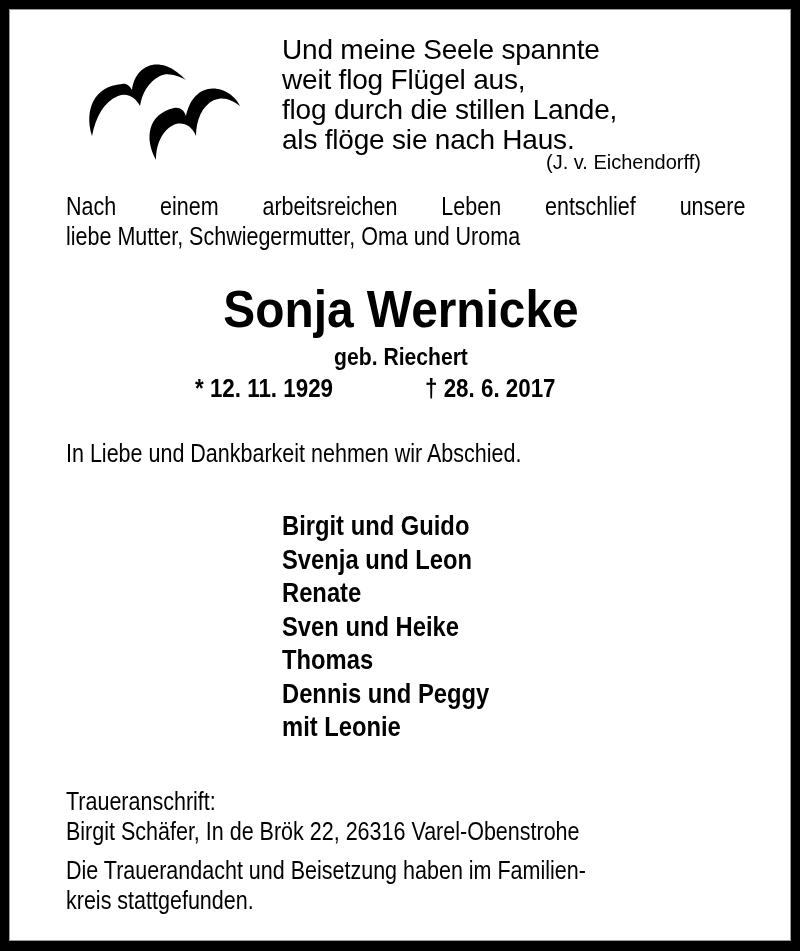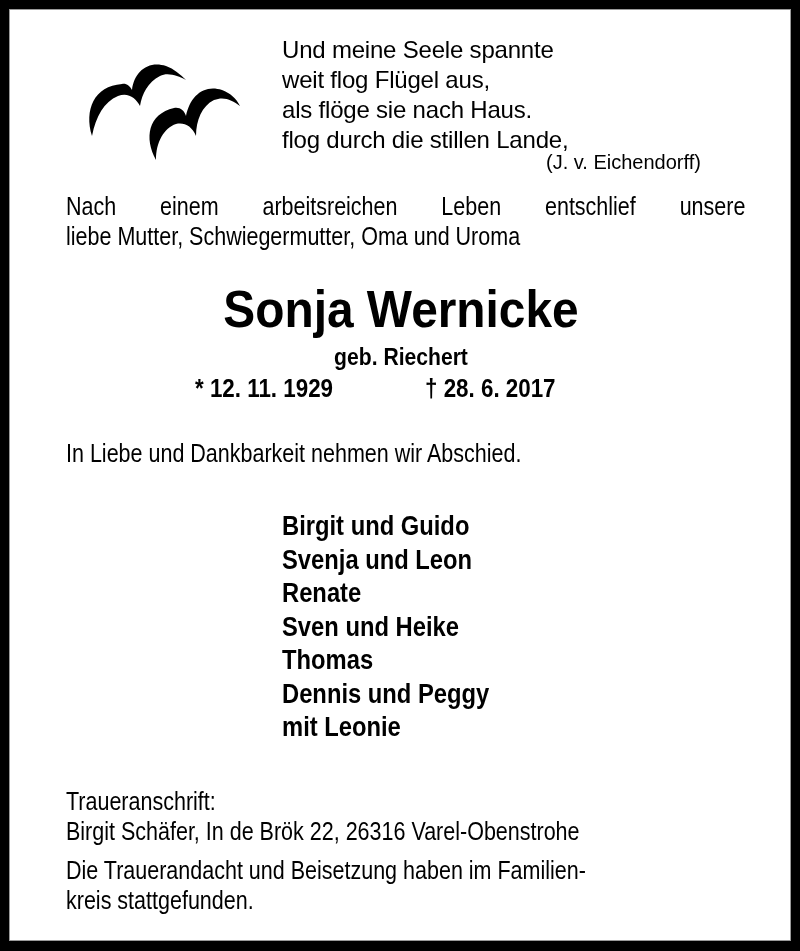--- a/index.html
+++ b/index.html
@@ -3,21 +3,21 @@
 <meta charset="utf-8">
 <style>
   html, body { margin: 0; padding: 0; background: #000; }
   body { width: 800px; height: 951px; position: relative; overflow: hidden; }
   .frame {
     position: absolute; left: 9px; top: 9px; width: 782px; height: 932px;
     background: #fff; box-sizing: border-box; border-left: 1px solid #9a9a9a; border-top: 1px solid #9a9a9a;
     border-right: 1px solid #9a9a9a; border-bottom: 1px solid #9a9a9a;
   }
   .t { position: absolute; color: #000; font-family: "Liberation Sans", sans-serif; white-space: nowrap; }
-  .poem { left: 272px; top: 25px; font-size: 24px; line-height: 30px; }
+  .poem { left: 272px; top: 25px; font-size: 28px; line-height: 30px; }
   .poem div { letter-spacing: -0.2px; }
   .author { left: 536px; top: 141px; font-size: 20px; }
   .intro { left: 56px; top: 181px; width: 680px; font-size: 25px; line-height: 30px; transform: scaleX(0.86); transform-origin: left top; }
   .intro .j { display: block; text-align: justify; text-align-last: justify; width: 790px; }
   .name { left: 0; width: 782px; top: 269px; text-align: center; font-size: 52px; font-weight: bold; transform: scaleX(0.92); transform-origin: center top; }
   .geb { left: 0; width: 782px; top: 333px; text-align: center; font-size: 24px; font-weight: bold; transform: scaleX(0.88); }
   .dates { top: 363px; font-size: 26px; font-weight: bold; transform: scaleX(0.86); transform-origin: left top; }
   .birth { left: 185px; }
   .death { left: 415px; }
   .farewell { left: 56px; top: 429px; font-size: 25px; transform: scaleX(0.86); transform-origin: left top; }
@@ -32,22 +32,22 @@
 <div class="frame">
 
   <svg class="birds" width="165" height="120" viewBox="0 0 165 120">
     <path d="M10 86 C 2 60, 12 36, 40 34 C 44 33, 48 36, 50 40 C 52 22, 66 10, 84 16 C 92 19, 98 24, 104 30 C 96 26, 86 22, 78 26 C 66 32, 60 44, 58 56 C 54 48, 46 42, 36 46 C 22 52, 14 66, 10 86 Z" fill="#000"></path>
     <path d="M78 122 C 66 100, 70 76, 96 70 C 102 69, 106 72, 108 78 C 112 58, 126 46, 144 52 C 152 55, 158 60, 162 68 C 154 62, 146 58, 136 62 C 124 68, 118 82, 118 98 C 114 88, 106 84, 98 86 C 86 90, 78 104, 78 122 Z" fill="#000" transform="translate(-4,-12)"></path>
   </svg>
 
   <div class="t poem">
     <div>Und meine Seele spannte</div>
     <div>weit flog Flügel aus,</div>
+    <div>flog durch die stillen Lande,</div>
     <div>als flöge sie nach Haus.</div>
-    <div>flog durch die stillen Lande,</div>
   </div>
   <div class="t author">(J. v. Eichendorff)</div>
 
   <div class="t intro">
     <span class="j">Nach einem arbeitsreichen Leben entschlief unsere</span>
     <span>liebe Mutter, Schwiegermutter, Oma und Uroma</span>
   </div>
 
   <div class="t name">Sonja Wernicke</div>
   <div class="t geb">geb. Riechert</div>

